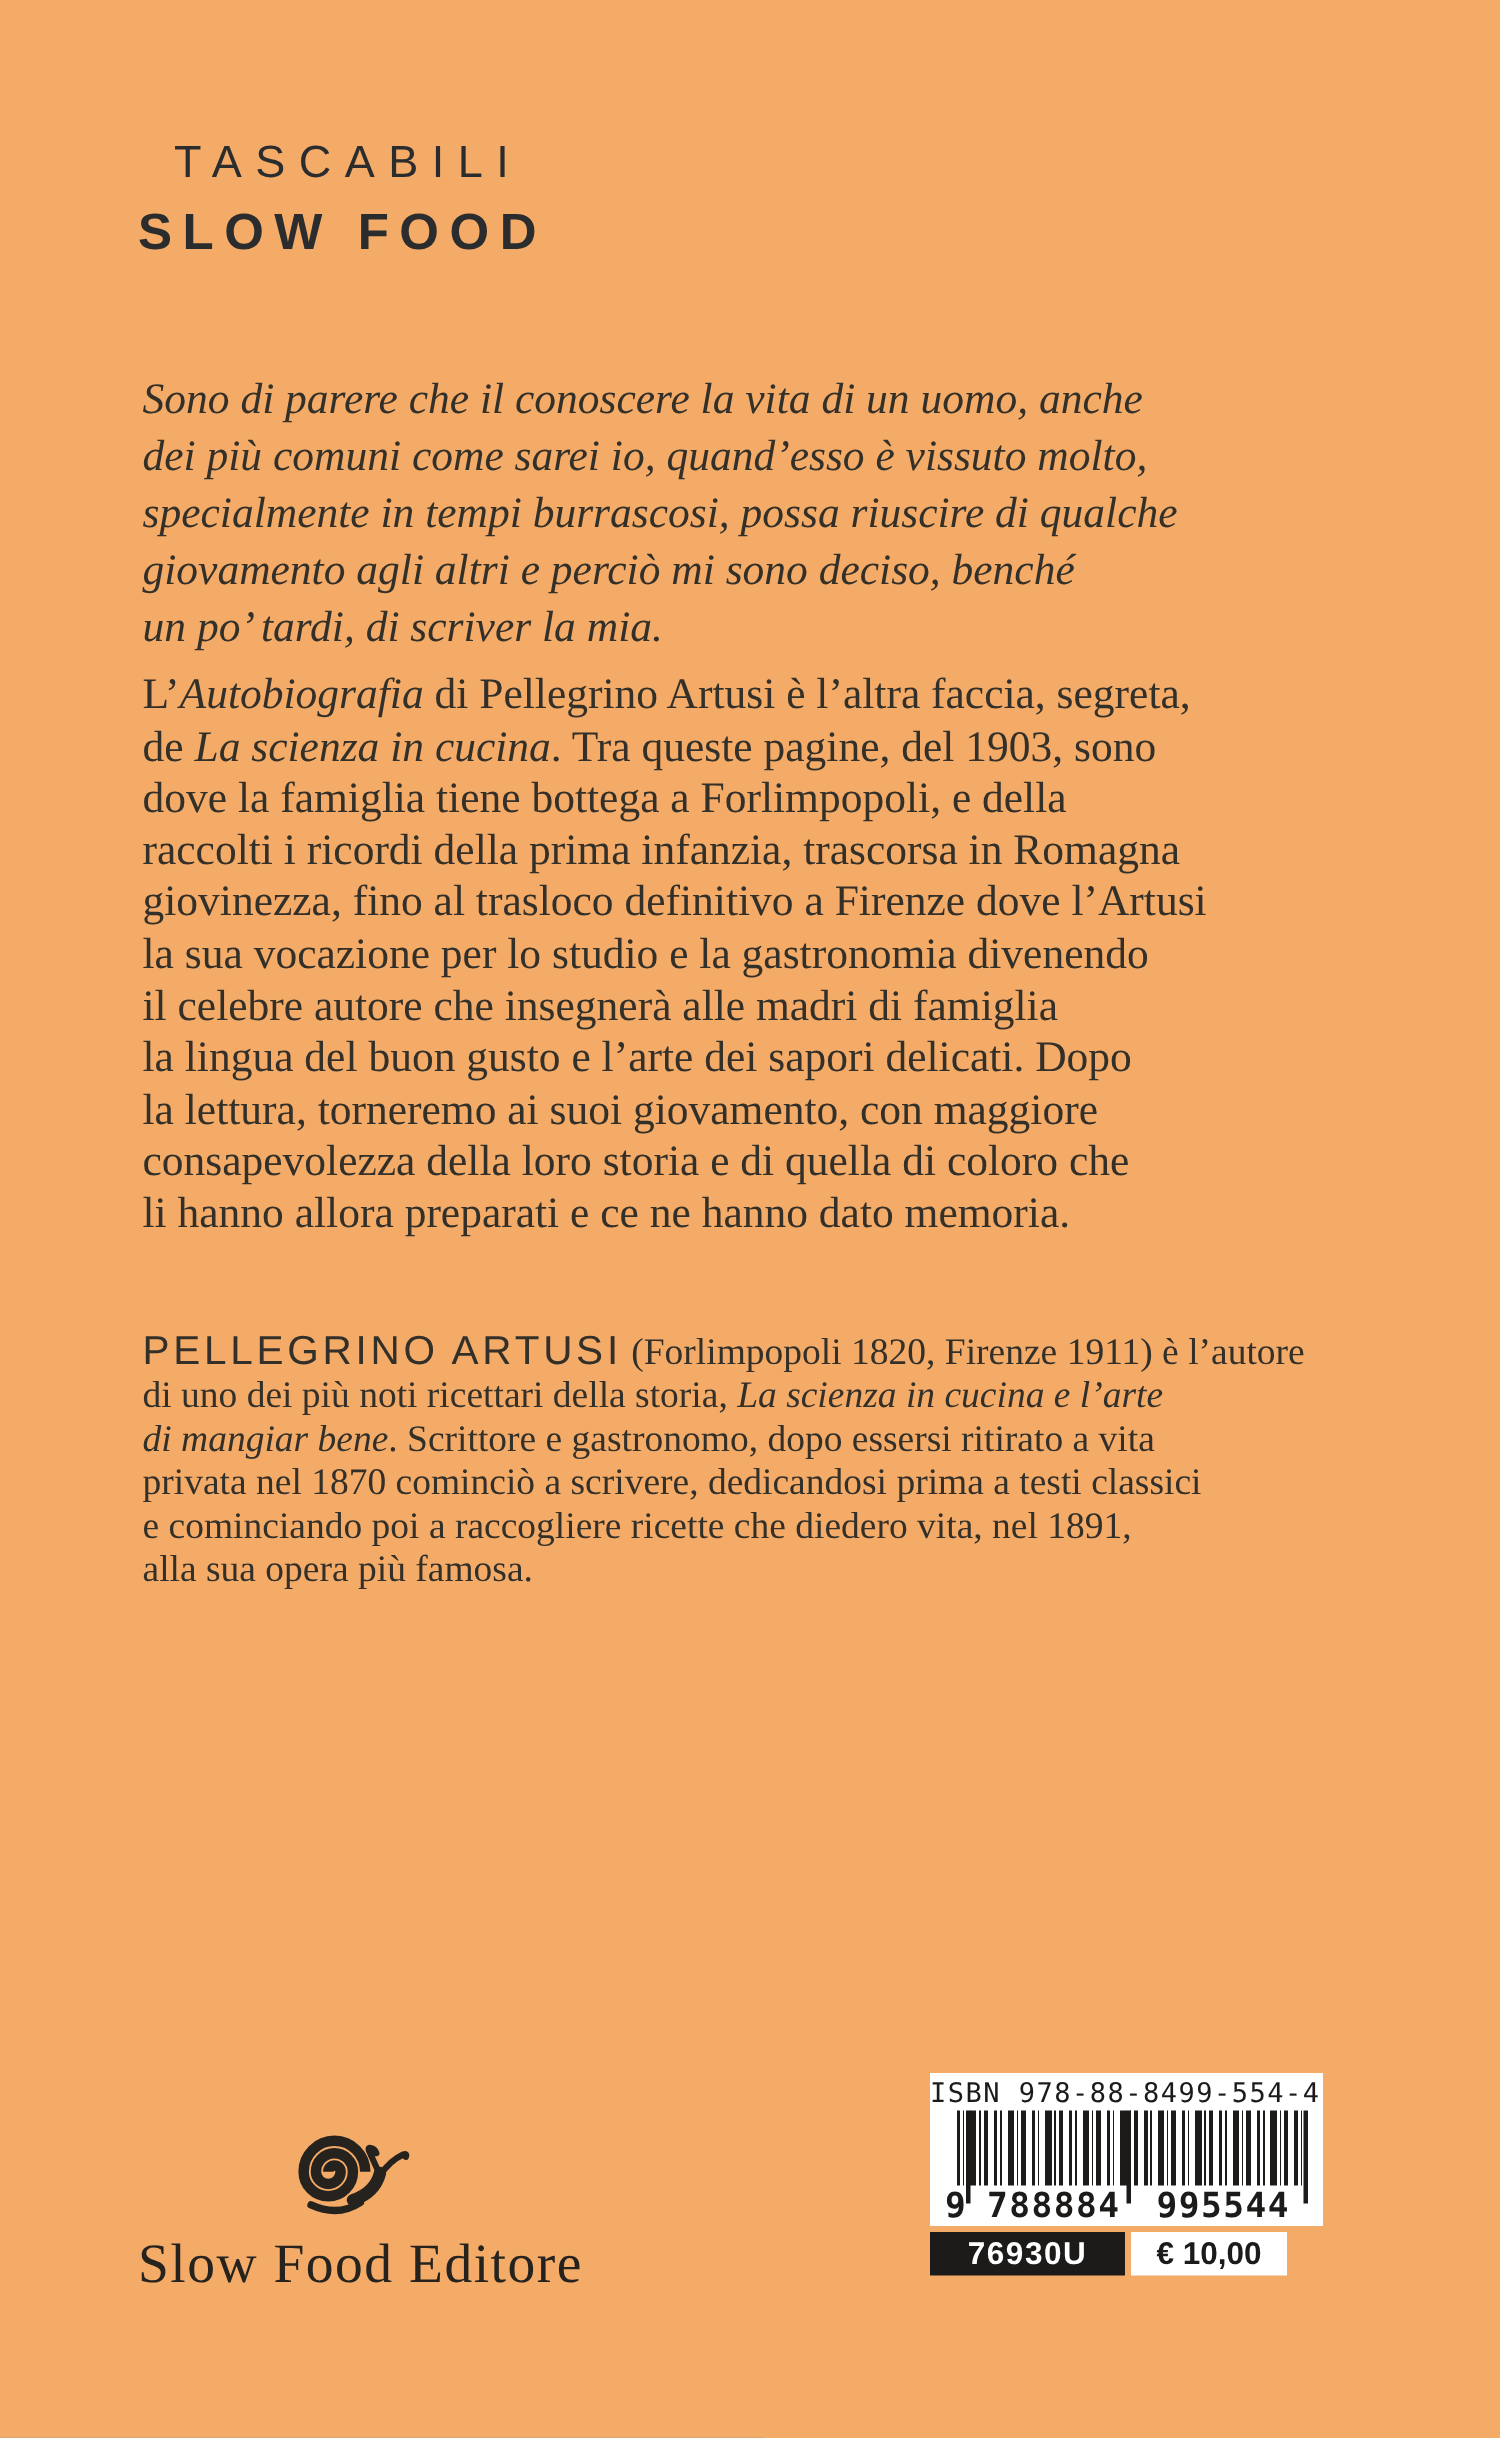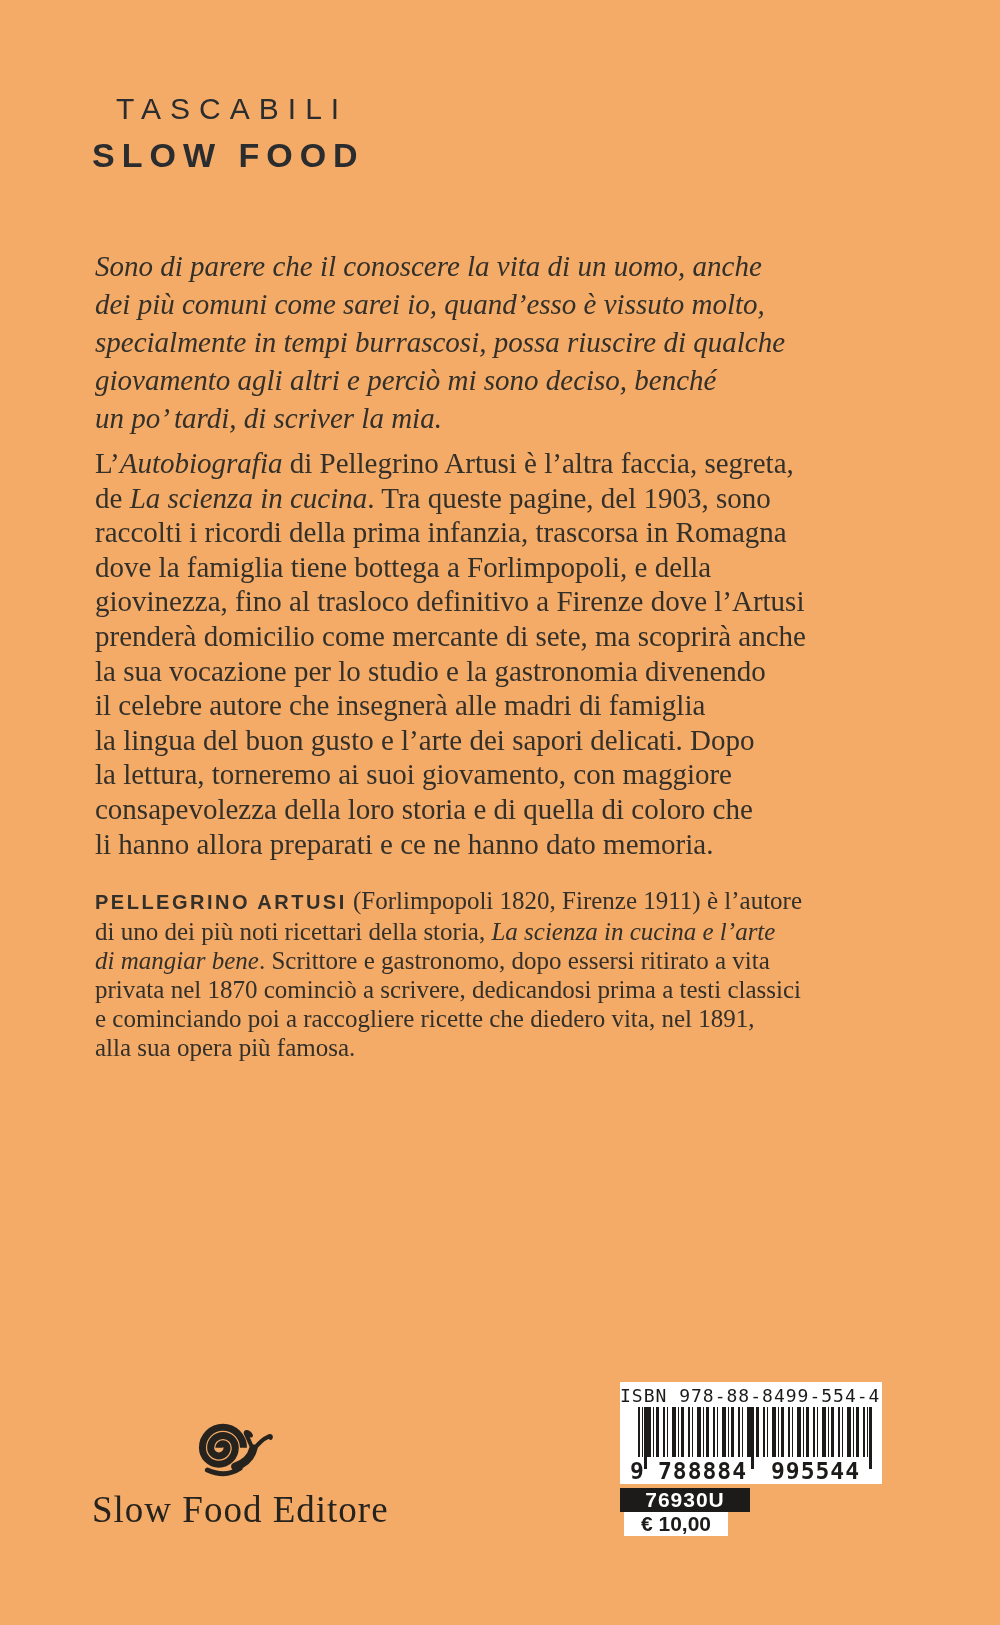--- a/index.html
+++ b/index.html
@@ -23,22 +23,22 @@
   .quote .line{white-space:nowrap;}
   
   .description{position:absolute; left:95px; top:446px;
     font-size:29px; line-height:34.6px; color:var(--ink);}
   .description .line{white-space:nowrap;}
   
   .bio{position:absolute; left:95px; top:886px;
     font-size:25px; line-height:29px; color:var(--ink);}
   .bio .line{white-space:nowrap;}
   .seg-i{font-style:italic;}
-  .seg-b{font-family:"Liberation Sans", sans-serif; font-weight:700;
-    font-size:20px; letter-spacing:2.5px;}
+  .seg-b{font-family:"Liberation Sans", sans-serif; font-weight:400;
+    font-size:27px; letter-spacing:2.5px;}
   
   .publisher{position:absolute; left:92px; top:1414px; width:280px; text-align:center;
     color:var(--logo_ink);}
   .snail{display:block; margin:0 auto;}
   .publisher-name{font-size:37px; margin-top:4px; white-space:nowrap; letter-spacing:1px;}
   
   .sticker{position:absolute; left:620px; top:1382px; width:262px;}
   .barcode-box{background:var(--sticker_white); width:262px; height:102px;
     position:relative; padding-top:3px; box-sizing:border-box;}
   .isbn{font-family:"DejaVu Sans Mono", monospace; font-size:18px; letter-spacing:1px;
@@ -51,21 +51,21 @@
       var(--bar_black) 9px 13px, #fff 13px 15px,
       var(--bar_black) 15px 16px, #fff 16px 18px,
       var(--bar_black) 18px 21px, #fff 21px 25px);}
   .guard{position:absolute; top:0; width:3px; height:62px; background:var(--bar_black);}
   .g-left{left:14px;} .g-center{left:50%;} .g-right{right:0px;}
   .digits{display:flex; align-items:flex-end; margin-top:1px;
     font-family:"DejaVu Sans Mono", monospace; font-size:23px; font-weight:700;
     color:var(--bar_black);}
   .d0{width:16px;} .dg{flex:1; text-align:center; letter-spacing:1px;}
   .sticker-row{display:flex; margin-top:4px; height:29px;
-    font-family:"Liberation Sans", sans-serif; font-size:21px; font-weight:700;flex-direction:column;}
+    font-family:"Liberation Sans", sans-serif; font-size:21px; font-weight:700;}
   .code-box{width:130px; background:var(--bar_black); color:#fff;
     display:flex; align-items:center; justify-content:center; letter-spacing:1px;}
   .price-box{width:104px; margin-left:4px; background:var(--sticker_white);
     color:var(--bar_black); display:flex; align-items:center; justify-content:center;}
 </style>
 </head>
 <body>
 
 <div class="cover">
 
@@ -78,24 +78,23 @@
       <div class="line">Sono di parere che il conoscere la vita di un uomo, anche</div>
       <div class="line">dei più comuni come sarei io, quand’esso è vissuto molto,</div>
       <div class="line">specialmente in tempi burrascosi, possa riuscire di qualche</div>
       <div class="line">giovamento agli altri e perciò mi sono deciso, benché</div>
       <div class="line">un po’ tardi, di scriver la mia.</div>
     </div>
 
   <div class="description">
       <div class="line"><span>L’</span><span class="seg-i">Autobiografia</span><span> di Pellegrino Artusi è l’altra faccia, segreta,</span></div>
       <div class="line"><span>de </span><span class="seg-i">La scienza in cucina</span><span>. Tra queste pagine, del 1903, sono</span></div>
+      <div class="line"><span>dove la famiglia tiene bottega a Forlimpopoli, e della</span></div>
       <div class="line"><span>raccolti i ricordi della prima infanzia, trascorsa in Romagna</span></div>
-      <div class="line"><span>dove la famiglia tiene bottega a Forlimpopoli, e della</span></div>
       <div class="line"><span>giovinezza, fino al trasloco definitivo a Firenze dove l’Artusi</span></div>
-      <div class="line"><span>prenderà domicilio come mercante di sete, ma scoprirà anche</span></div>
       <div class="line"><span>la sua vocazione per lo studio e la gastronomia divenendo</span></div>
       <div class="line"><span>il celebre autore che insegnerà alle madri di famiglia</span></div>
       <div class="line"><span>la lingua del buon gusto e l’arte dei sapori delicati. Dopo</span></div>
       <div class="line"><span>la lettura, torneremo ai suoi giovamento, con maggiore</span></div>
       <div class="line"><span>consapevolezza della loro storia e di quella di coloro che</span></div>
       <div class="line"><span>li hanno allora preparati e ce ne hanno dato memoria.</span></div>
     </div>
 
   <div class="bio">
       <div class="line"><span class="seg-b">PELLEGRINO ARTUSI</span><span> (Forlimpopoli 1820, Firenze 1911) è l’autore</span></div>

